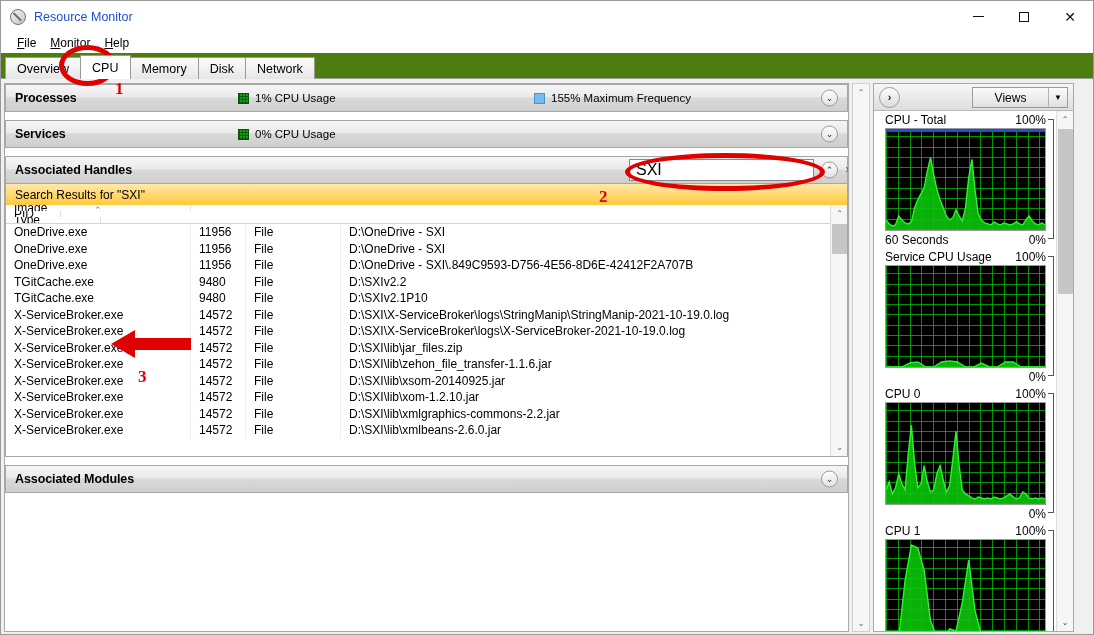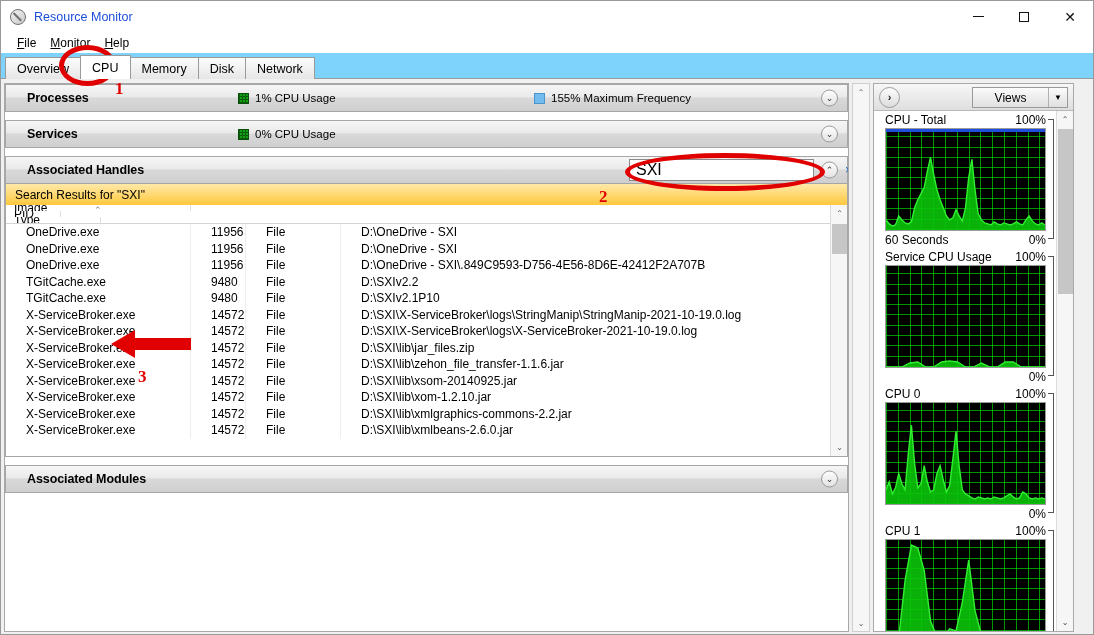--- a/index.html
+++ b/index.html
@@ -59,21 +59,21 @@
     display: flex; align-items: center; padding-left: 9px; gap: 0px;
   }
   .menu-item {
     font-size: 12px; padding: 2px 7px; color: #000;
   }
   .menu-item u { text-decoration: underline; }
 
   
   .tabstrip {
     position: absolute; left: 0; top: 52px; width: 1092px; height: 26px;
-    background: #7dd3fc;
+    background: #4d7c0f;
     border-bottom: 1px solid #9a9a9a;
     display: flex; align-items: flex-end; padding-left: 4px;
   }
   .tab {
     height: 22px; padding: 0 11px;
     display: flex; align-items: center;
     font-size: 12.5px;
     border: 1px solid #9a9a9a;
     border-bottom: none;
     background: linear-gradient(#fcfcfc,#e6e6e6);
@@ -99,21 +99,21 @@
   .panel { border-bottom: 1px solid #fff; }
 
   .panel-header {
     height: 28px;
     background: linear-gradient(#f6f6f6 0%, #eaeaea 45%, #d9d9d9 50%, #cfcfcf 100%);
     border: 1px solid #a6a6a6;
     display: flex; align-items: center;
     position: relative;
   }
   .panel-title {
-    font-size: 12.5px; font-weight: bold; padding-left: 21px;
+    font-size: 12.5px; font-weight: bold; padding-left: 9px;
     letter-spacing: -0.1px;
   }
   .panel-stat {
     position: absolute; display: flex; align-items: center; gap: 6px;
     font-size: 11.5px;
   }
   .stat-swatch-green {
     width: 11px; height: 11px;
     background:
       repeating-linear-gradient(0deg, #0b5d0b 0 1px, transparent 1px 3px),
@@ -192,21 +192,21 @@
     font-size: 12px; padding-left: 8px; display: flex; align-items: center;
     border-right: 1px solid #dedede;
     height: 19px; overflow: hidden; white-space: nowrap;
   }
   .sort-caret {
     position: absolute; left: 88px; top: 1px;
     font-size: 9px; color: #888; line-height: 1;
   }
   .trow { display: flex; height: 16.5px; }
   .td {
-    font-size: 12px; padding-left: 20px;
+    font-size: 12px; padding-left: 8px;
     display: flex; align-items: center;
     height: 16.5px; overflow: hidden; white-space: nowrap;
     border-right: 1px solid #eee;
   }
   .c-image { width: 185px; }
   .c-pid   { width: 55px; }
   .c-type  { width: 95px; }
   .c-handle{ width: 480px; border-right: none; }
 
   

